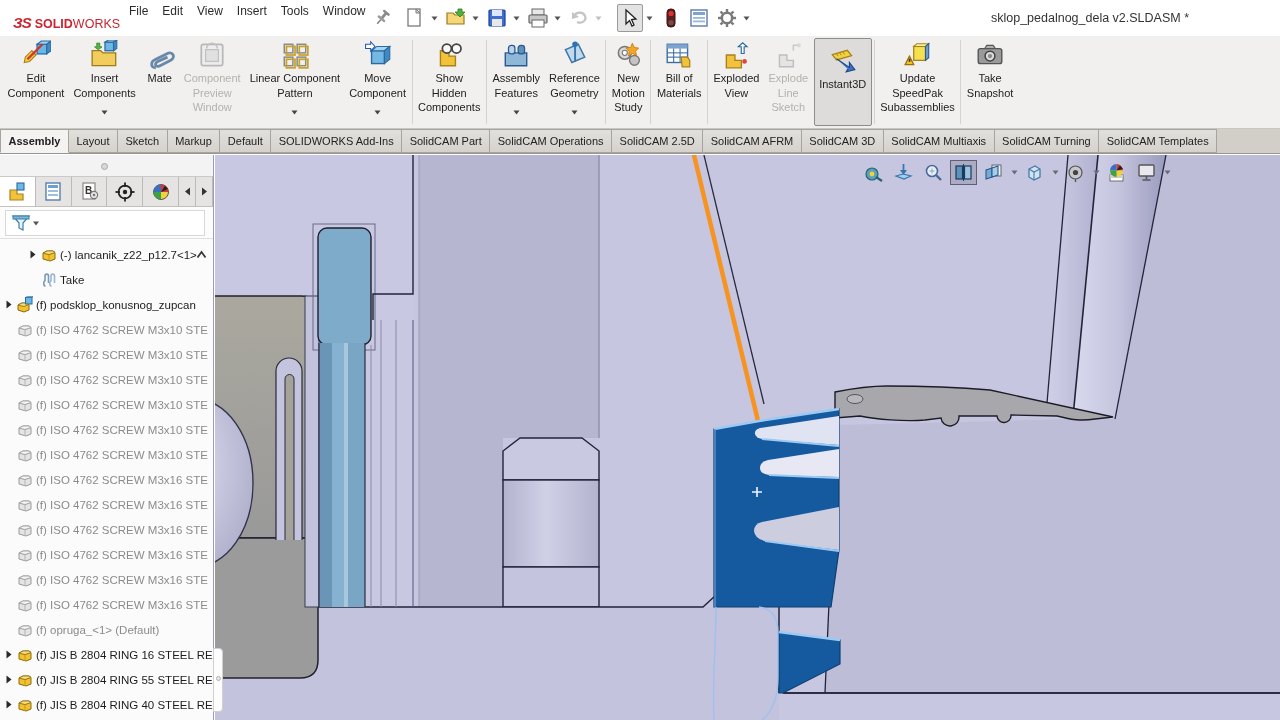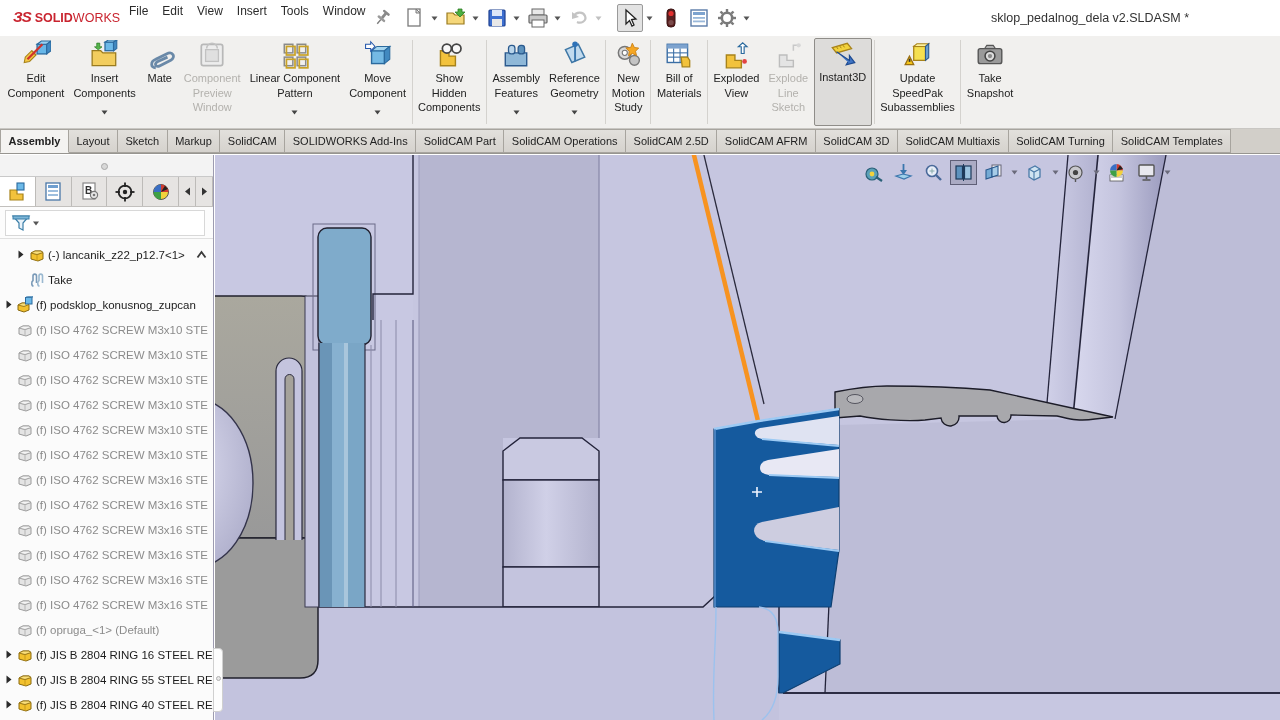--- a/index.html
+++ b/index.html
@@ -1,21 +1,21 @@
 <!DOCTYPE html>
 <html><head>
 <meta charset="utf-8">
 <style>
   * { margin:0; padding:0; box-sizing:border-box; }
   html,body { width:1280px; height:720px; overflow:hidden; background:#fff;
     font-family:"Liberation Sans", sans-serif; -webkit-font-smoothing:antialiased; }
 
   
   #titlebar { position:absolute; left:0; top:0; width:1280px; height:36px; background:#ffffff; }
-  #logo { position:absolute; left:13px; top:8px; font-size:12.5px; color:#c9242f; white-space:nowrap; }
+  #logo { position:absolute; left:13px; top:14px; font-size:12.5px; color:#c9242f; white-space:nowrap; }
   #logo .ds { font-style:italic; font-weight:bold; font-size:15px; letter-spacing:-1px; margin-right:4px; }
   #logo .b1 { font-weight:bold; letter-spacing:0px; }
   #logo .b2 { font-weight:normal; }
   #menubar { position:absolute; left:122px; top:0; height:36px; display:flex; }
   .menu-item { font-size:12px; color:#2b2b2b; padding:4px 7px; }
   #pin { position:absolute; left:372px; top:8px; width:20px; height:20px; }
   #quickbar { position:absolute; left:402px; top:2px; height:32px; display:flex; align-items:center; }
   .qbtn { display:flex; align-items:center; margin-right:2px; padding:2px 1px; border:1px solid transparent; border-radius:2px; }
   .qbtn .ic { width:22px; height:22px; }
   .qbtn.active { background:#e3e3e3; border-color:#9a9a9a; margin-left:10px; }
@@ -26,21 +26,21 @@
 
   
   #ribbon { position:absolute; left:0; top:36px; width:1280px; height:93px; background:#f1f0ee;
     border-bottom:1px solid #c9c7c3; display:flex; align-items:stretch; padding-left:3px; }
   .rsep { width:1px; background:#d4d2ce; margin:4px 1px; }
   .rbtn { display:flex; flex-direction:column; align-items:center; padding:4px 4.5px 0 4.5px; position:relative; }
   .rbtn .ric { width:30px; height:30px; margin-bottom:1px; }
   .rbtn .rlbl { font-size:11px; line-height:14.5px; color:#222; text-align:center; white-space:pre-line; }
   .rbtn.disabled .rlbl { color:#b3b1ad; }
   .rbtn .rdd { margin-top:1px; height:8px; }
-  .rbtn.active { background:#dddcda; border:1px solid #8f8d89; border-radius:2px; margin:2px 1px; padding-top:0; }
+  .rbtn.active { background:#dddcda; border:1px solid #8f8d89; border-radius:2px; margin:2px 1px; padding-top:7px; }
 
   
   #tabbar { position:absolute; left:0; top:129px; width:1280px; height:25px; background:#d2cfc9;
     border-bottom:1px solid #979590; display:flex; align-items:stretch; }
   .ctab { font-size:11px; color:#222; padding:0 7.5px; white-space:nowrap; display:flex; align-items:center;
     background:linear-gradient(#e2e0dc,#d5d2cd); border:1px solid #a7a49e; border-left:none; }
   .ctab:first-child { border-left:1px solid #a7a49e; }
   .ctab.active { background:#f4f3f1; font-weight:bold; border-bottom:1px solid #f4f3f1; }
 
   
@@ -57,21 +57,21 @@
   .ptab.narrow { width:17px; font-size:9px; color:#333; }
   #filter-row { height:32px; background:#fcfcfc; border-bottom:1px solid #e0e0e0; display:flex; align-items:center; padding-left:5px; }
   #filter-box { width:200px; height:26px; border:1px solid #d8d8d8; background:#fff; display:flex; align-items:center; padding-left:4px; }
   #tree { position:relative; padding-top:3px; }
   .trow { height:25px; display:flex; align-items:center; white-space:nowrap; overflow:hidden; position:relative; }
   .trow .arr { width:10px; display:flex; align-items:center; justify-content:center; flex:none; }
   .trow .ticon { width:17px; height:17px; margin:0 3px 0 2px; flex:none; }
   .trow .tlabel { font-size:11.5px; color:#1c1c1c; }
   .trow.gray .tlabel { color:#8b8b8b; }
   .lvl1 { padding-left:4px; }
-  .lvl2 { padding-left:16px; }
+  .lvl2 { padding-left:28px; }
   #tree-up { position:absolute; right:6px; top:6px; }
 
   
   #viewport { position:absolute; left:215px; top:0; width:1065px; height:565px; background:#c6c6e0; }
   #scene { position:absolute; left:0; top:0; }
   #hud { position:absolute; left:645px; top:4px; display:flex; align-items:center; height:26px; }
   .hbtn { display:flex; align-items:center; margin-right:3px; padding:1px 2px; border:1px solid transparent; }
   .hbtn .ic { width:21px; height:21px; }
   .hbtn.active { background:#ababc4; border-color:#5f5f77; }
   .hcaret { width:8px; display:flex; justify-content:center; margin-right:3px; }
@@ -406,21 +406,21 @@
       <div class="rlbl">Take
 Snapshot</div>
     </div>
   </div>
 
 <div id="tabbar">
     <div class="ctab active">Assembly</div>
     <div class="ctab">Layout</div>
     <div class="ctab">Sketch</div>
     <div class="ctab">Markup</div>
-    <div class="ctab">SolidCAM</div>
+    <div class="ctab">Default</div>
     <div class="ctab">SOLIDWORKS Add-Ins</div>
     <div class="ctab">SolidCAM Part</div>
     <div class="ctab">SolidCAM Operations</div>
     <div class="ctab">SolidCAM 2.5D</div>
     <div class="ctab">SolidCAM AFRM</div>
     <div class="ctab">SolidCAM 3D</div>
     <div class="ctab">SolidCAM Multiaxis</div>
     <div class="ctab">SolidCAM Turning</div>
     <div class="ctab">SolidCAM Templates</div>
   </div>

